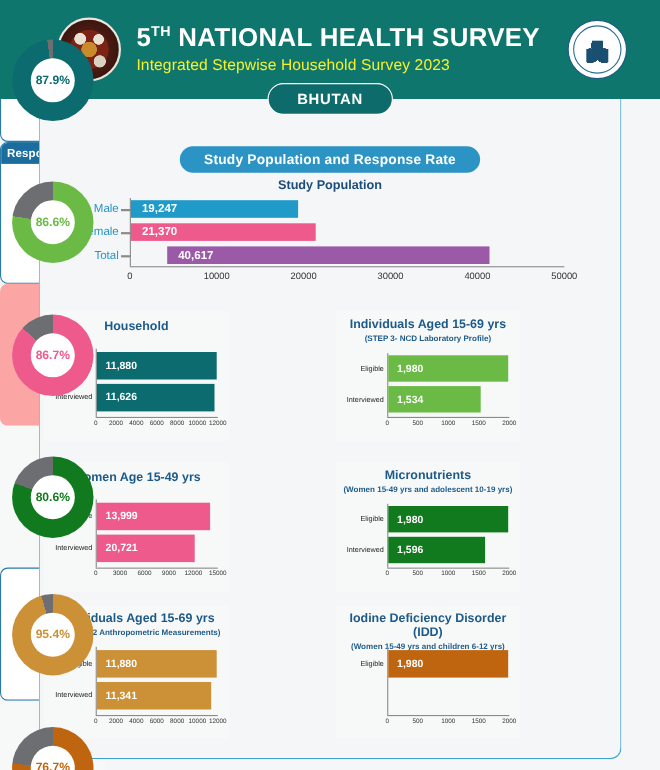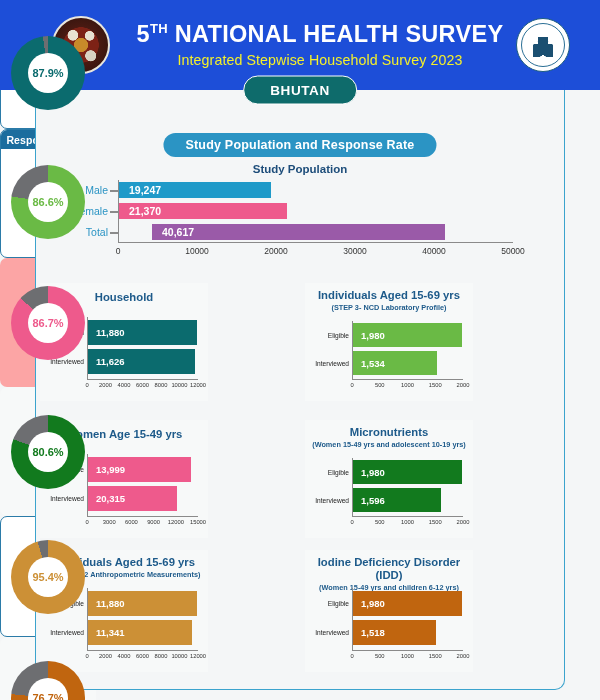--- a/index.html
+++ b/index.html
@@ -8,22 +8,22 @@
     font-family: "Liberation Sans", sans-serif;
     background: #f4f6f7;
     overflow: hidden;
     position: relative;
   }
 
   
   .header {
     position: absolute; top: 0; left: 0;
     width: 600px; height: 90px;
-    background: #1d4ed8;
-    display: flex; align-items: center; text-align: center;
+    background: #0f766e;
+    display: flex; align-items: center;
   }
   .emblem-left {
     width: 58px; height: 58px; margin-left: 52px;
     border-radius: 50%;
     background:
       radial-gradient(circle at 50% 50%, #c88a2a 0 18%, rgba(0,0,0,0) 19%),
       radial-gradient(circle at 35% 32%, #e8e2d2 0 10%, rgba(0,0,0,0) 11%),
       radial-gradient(circle at 66% 33%, #e8e2d2 0 9%, rgba(0,0,0,0) 10%),
       radial-gradient(circle at 32% 70%, #f2efe6 0 11%, rgba(0,0,0,0) 12%),
       radial-gradient(circle at 68% 70%, #d9d2c2 0 10%, rgba(0,0,0,0) 11%),
@@ -372,21 +372,21 @@
     <div class="mini-plot" style="left:47px; top:0; width:111px; height:62px;">
       <div class="mini-row" style="top:3px; height:25px; width:100%;">
         <div class="mini-cat">Eligible</div>
         <div class="mini-bar" style="width:93.3%; background:#ee5a8c;">
           <span>13,999</span>
         </div>
       </div>
       <div class="mini-row" style="top:32px; height:25px; width:100%;">
         <div class="mini-cat">Interviewed</div>
         <div class="mini-bar" style="width:81%; background:#ee5a8c;">
-          <span>20,315</span>
+          <span>20,721</span>
         </div>
       </div>
     </div>
     <div class="mini-axis" style="left:47px; top:62px; width:111px; height:12px;">
       <div class="t" style="left:0%">0</div>
       <div class="t" style="left:20%">3000</div>
       <div class="t" style="left:40%">6000</div>
       <div class="t" style="left:60%">9000</div>
       <div class="t" style="left:80%">12000</div>
       <div class="t" style="left:100%">15000</div>
@@ -483,26 +483,20 @@
   <div class="chart-title" style="margin-top:6px;">Iodine Deficiency Disorder (IDD)</div>
   <div class="chart-sub">(Women 15-49 yrs and children 6-12 yrs)</div>
   <div class="mini" style="top:38px; height:80px;">
     <div class="mini-plot" style="left:47px; top:0; width:111px; height:62px;">
       <div class="mini-row" style="top:3px; height:25px; width:100%;">
         <div class="mini-cat">Eligible</div>
         <div class="mini-bar" style="width:99%; background:#c0650f;">
           <span>1,980</span>
         </div>
       </div>
-      <div class="mini-row" style="top:32px; height:25px; width:100%;">
-        <div class="mini-cat">Interviewed</div>
-        <div class="mini-bar" style="width:75.9%; background:#c0650f;">
-          <span>1,518</span>
-        </div>
-      </div>
     </div>
     <div class="mini-axis" style="left:47px; top:62px; width:111px; height:12px;">
       <div class="t" style="left:0%">0</div>
       <div class="t" style="left:25%">500</div>
       <div class="t" style="left:50%">1000</div>
       <div class="t" style="left:75%">1500</div>
       <div class="t" style="left:100%">2000</div>
     </div>
   </div>
 </div>

